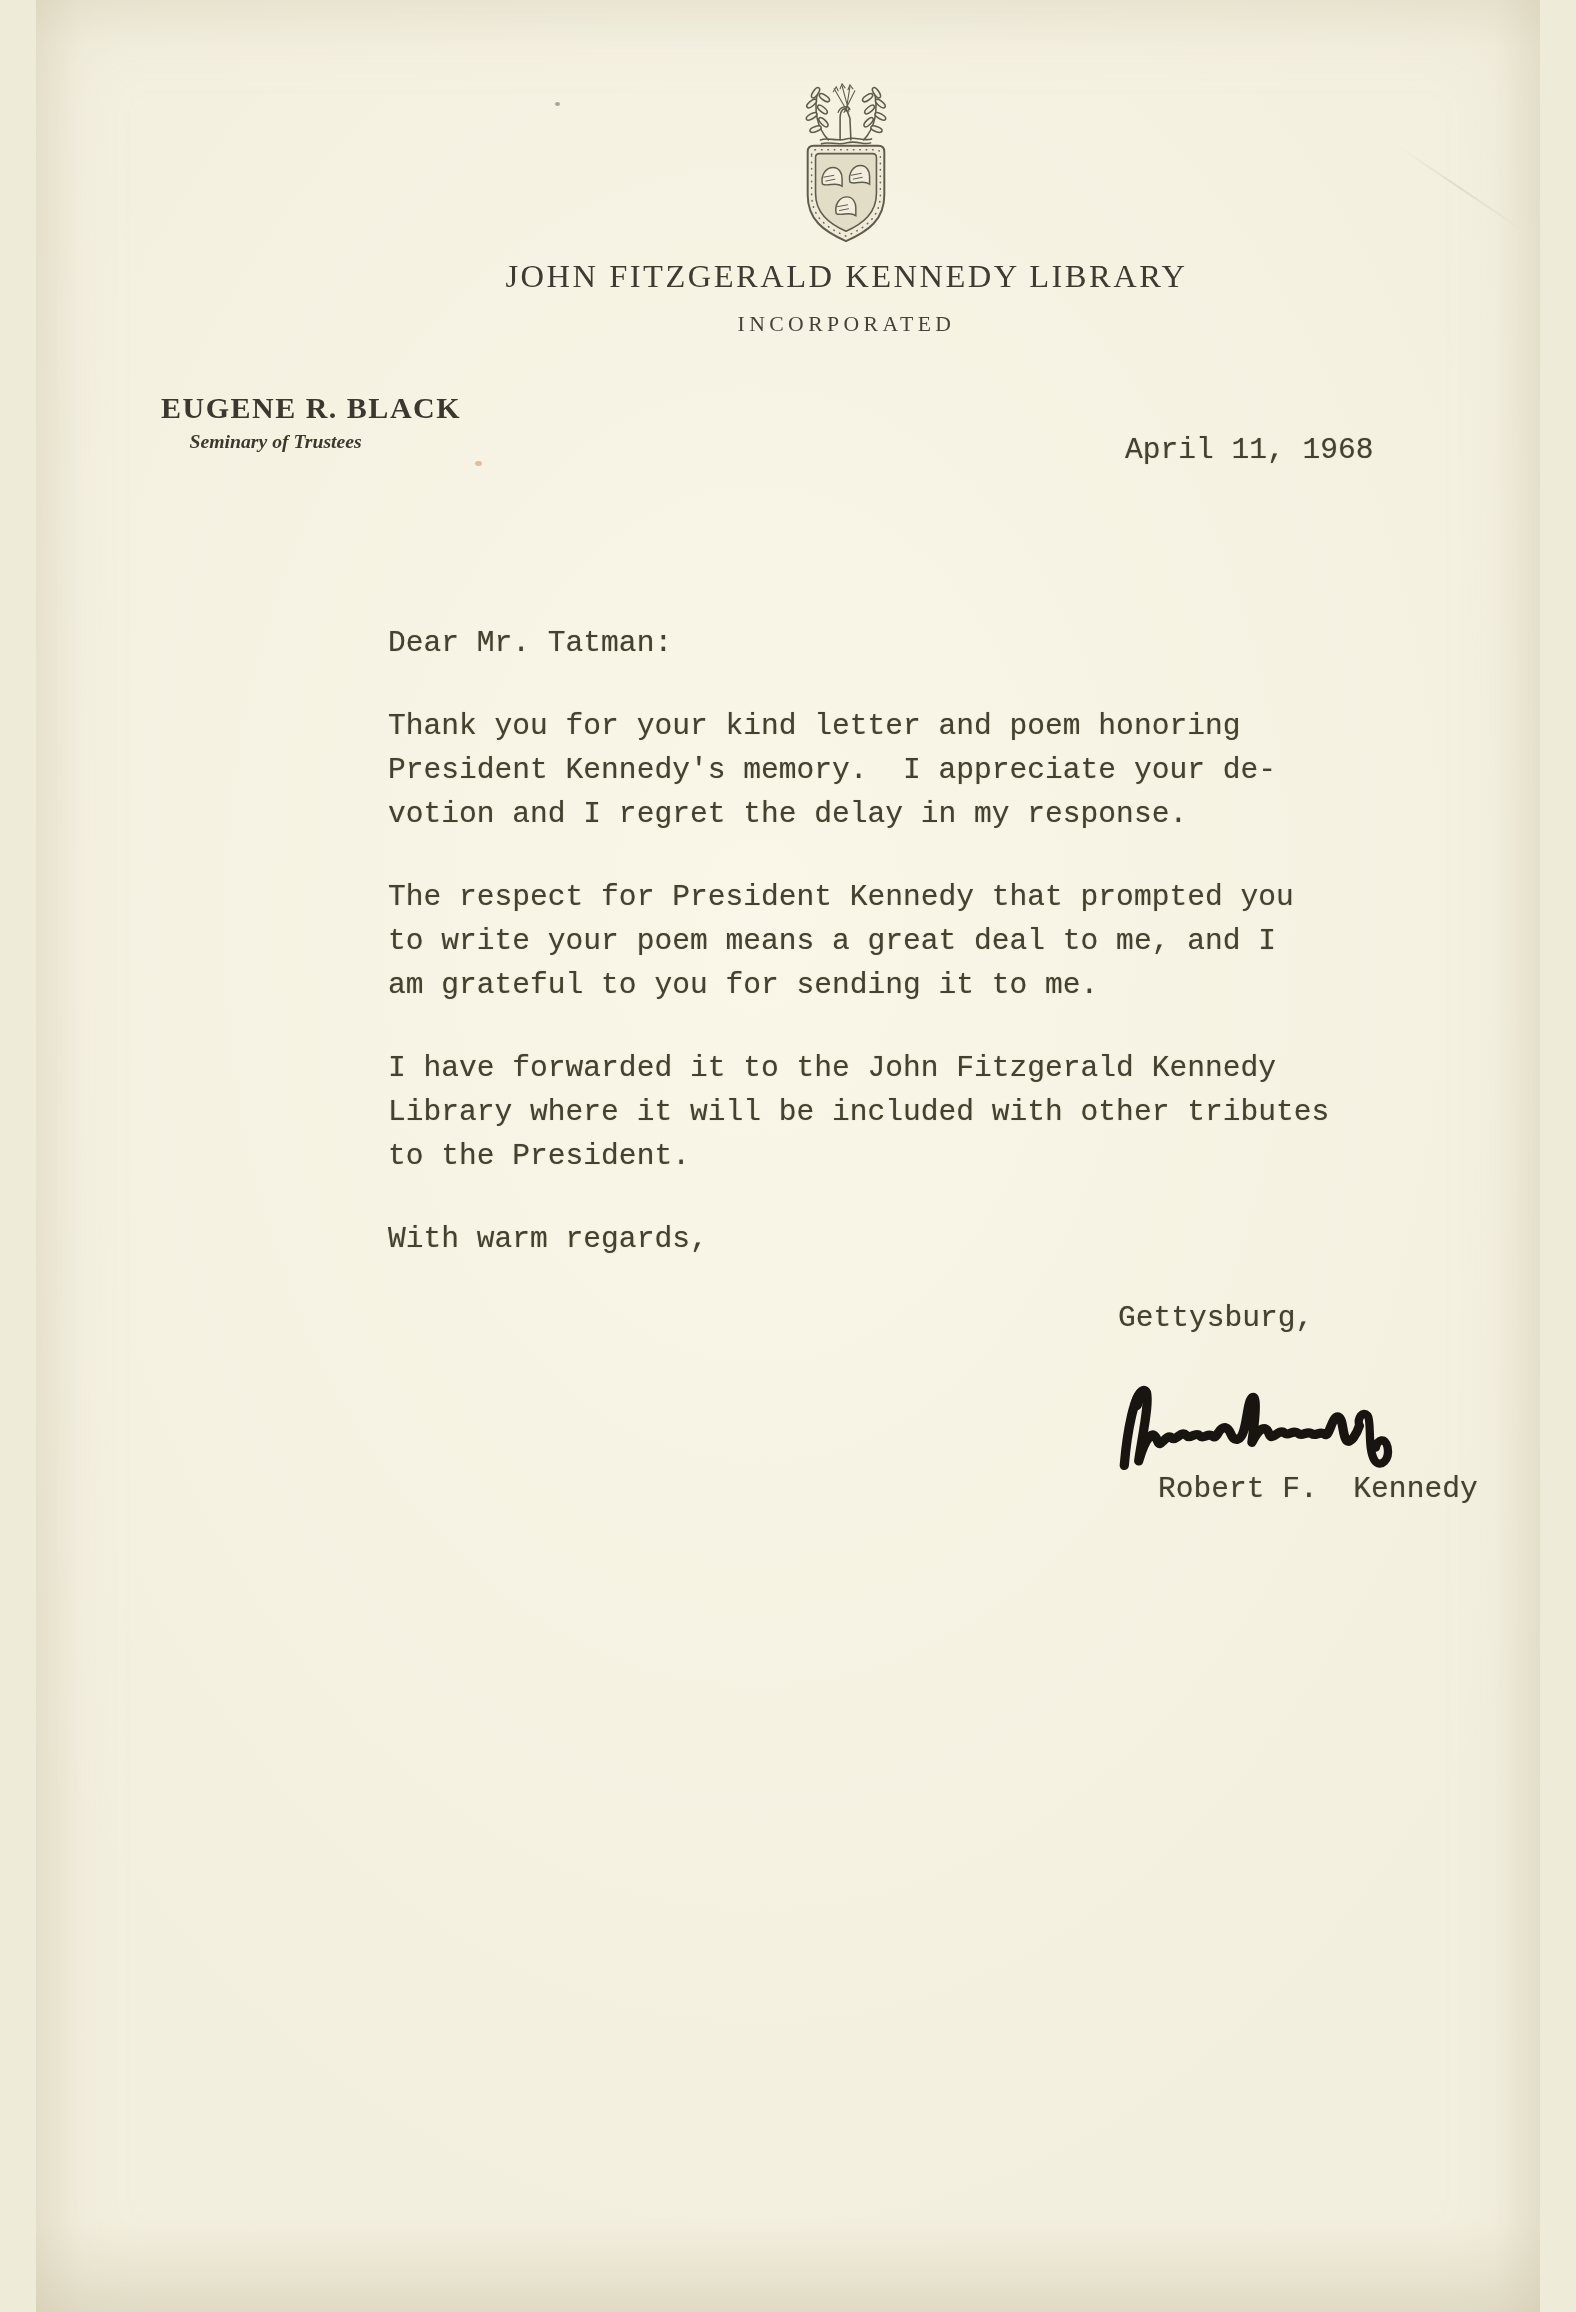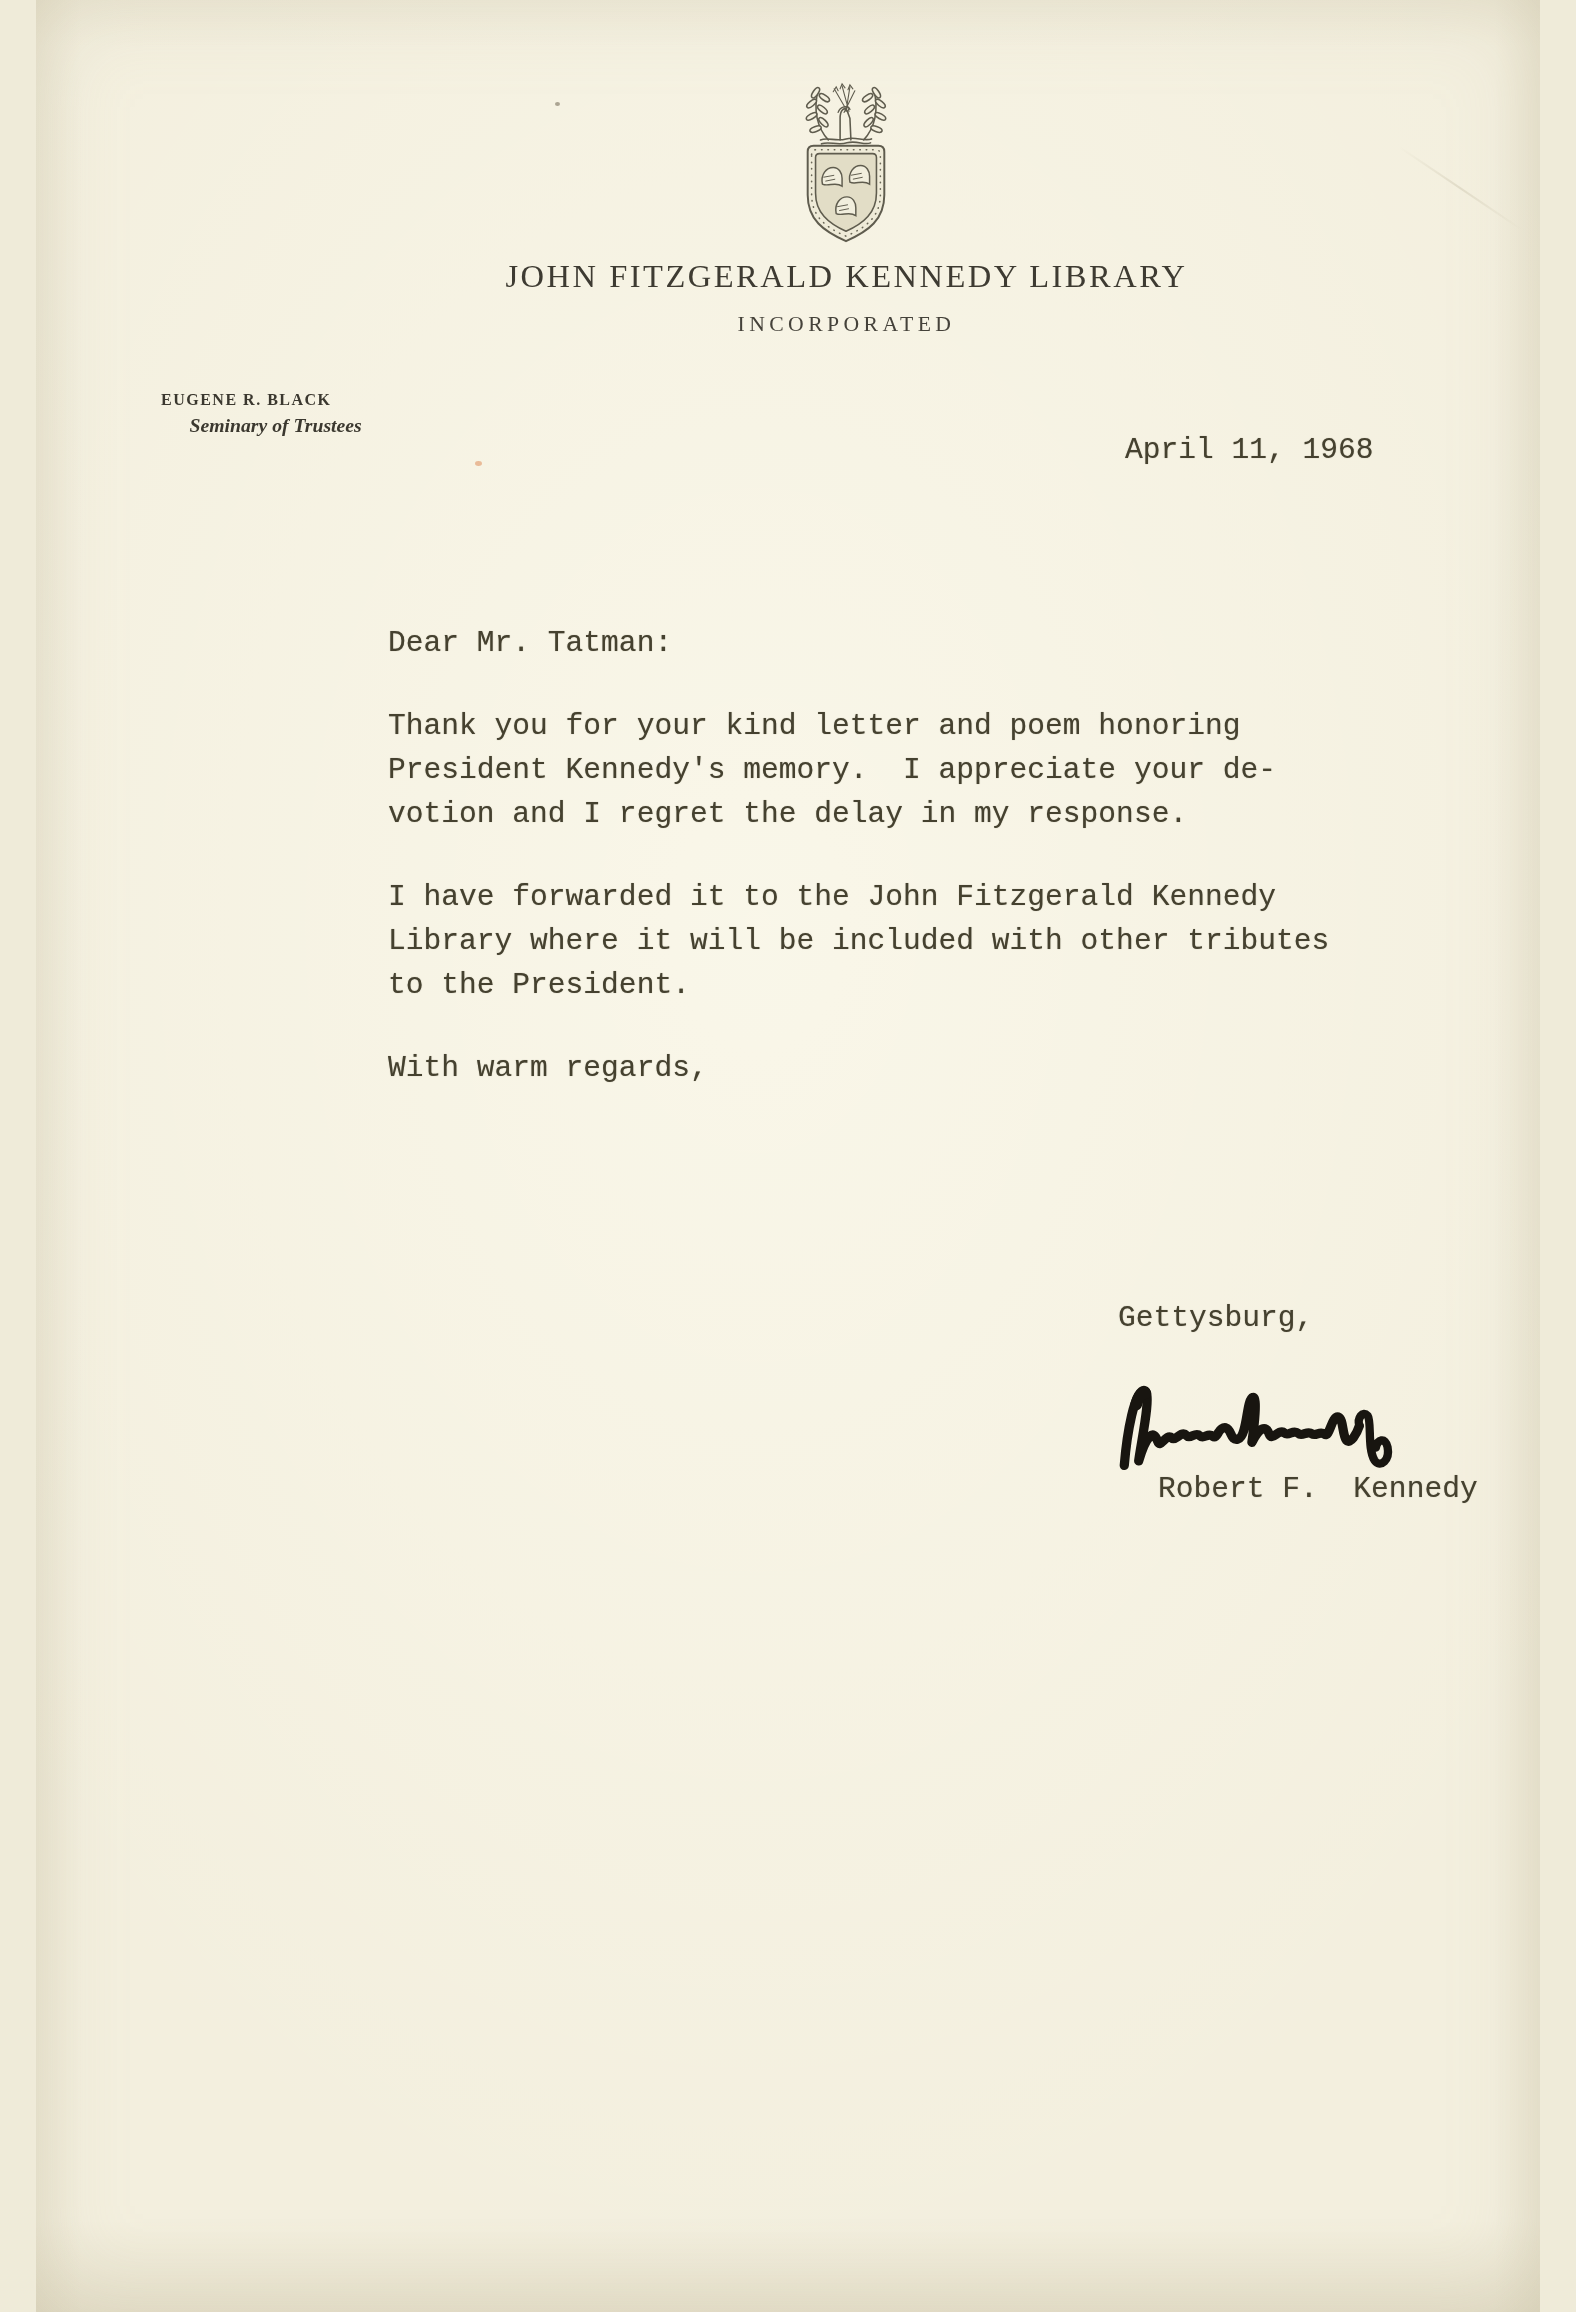--- a/index.html
+++ b/index.html
@@ -68,21 +68,21 @@
     font-size: 21.7px;
     letter-spacing: 4.4px;
     color: #45423a;
     white-space: nowrap;
   }
   .officer {
     position: absolute;
     left: 125px; top: 391px;
   }
   .officer-name {
-    font-size: 16px;
+    font-size: 30px;
     font-weight: 700;
     letter-spacing: 1.5px;
     color: #3b382f;
     white-space: nowrap;
   }
   .officer-title {
     margin-left: 28.6px;
     margin-top: 4.9px;
     font-size: 19.7px;
     font-weight: 700;
@@ -214,20 +214,23 @@
     <div class="officer-title">Seminary of Trustees</div>
   </div>
 
   <div class="typed date-line">April 11, 1968</div>
 
   <div class="body-block">
     <div class="typed para">Dear Mr. Tatman:</div>
     <div class="typed para">Thank you for your kind letter and poem honoring
 President Kennedy's memory.  I appreciate your de-
 votion and I regret the delay in my response.</div>
+    <div class="typed para">The respect for President Kennedy that prompted you
+to write your poem means a great deal to me, and I
+am grateful to you for sending it to me.</div>
     <div class="typed para">I have forwarded it to the John Fitzgerald Kennedy
 Library where it will be included with other tributes
 to the President.</div>
     <div class="typed para">With warm regards,</div>
   </div>
 
   <div class="typed closing-valediction">Gettysburg,</div>
 
   <svg class="signature" viewBox="0 0 340 132" aria-hidden="true">
     <g fill="none" stroke="#181510" stroke-linecap="round" stroke-linejoin="round">

